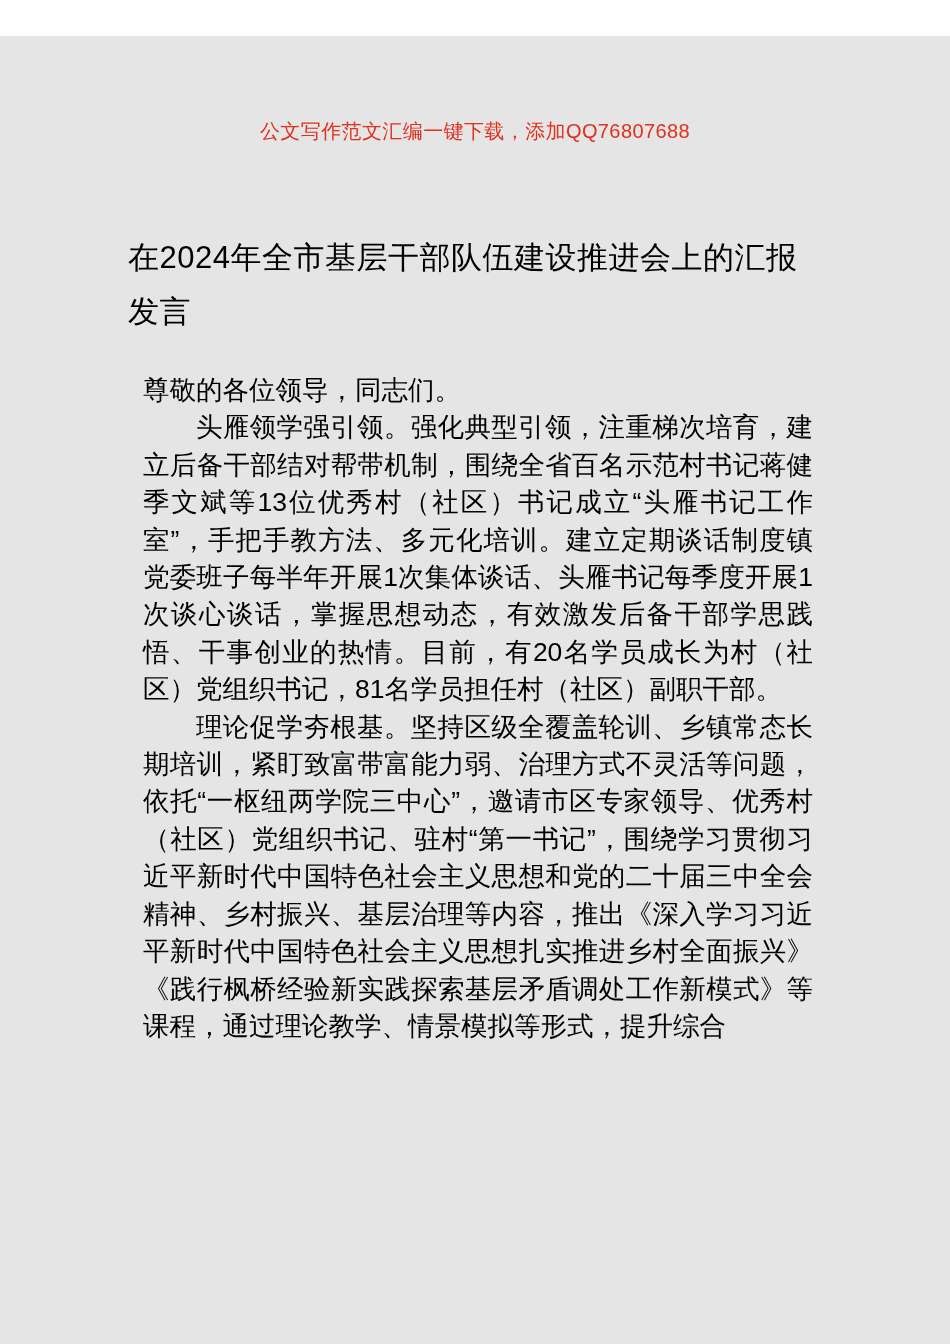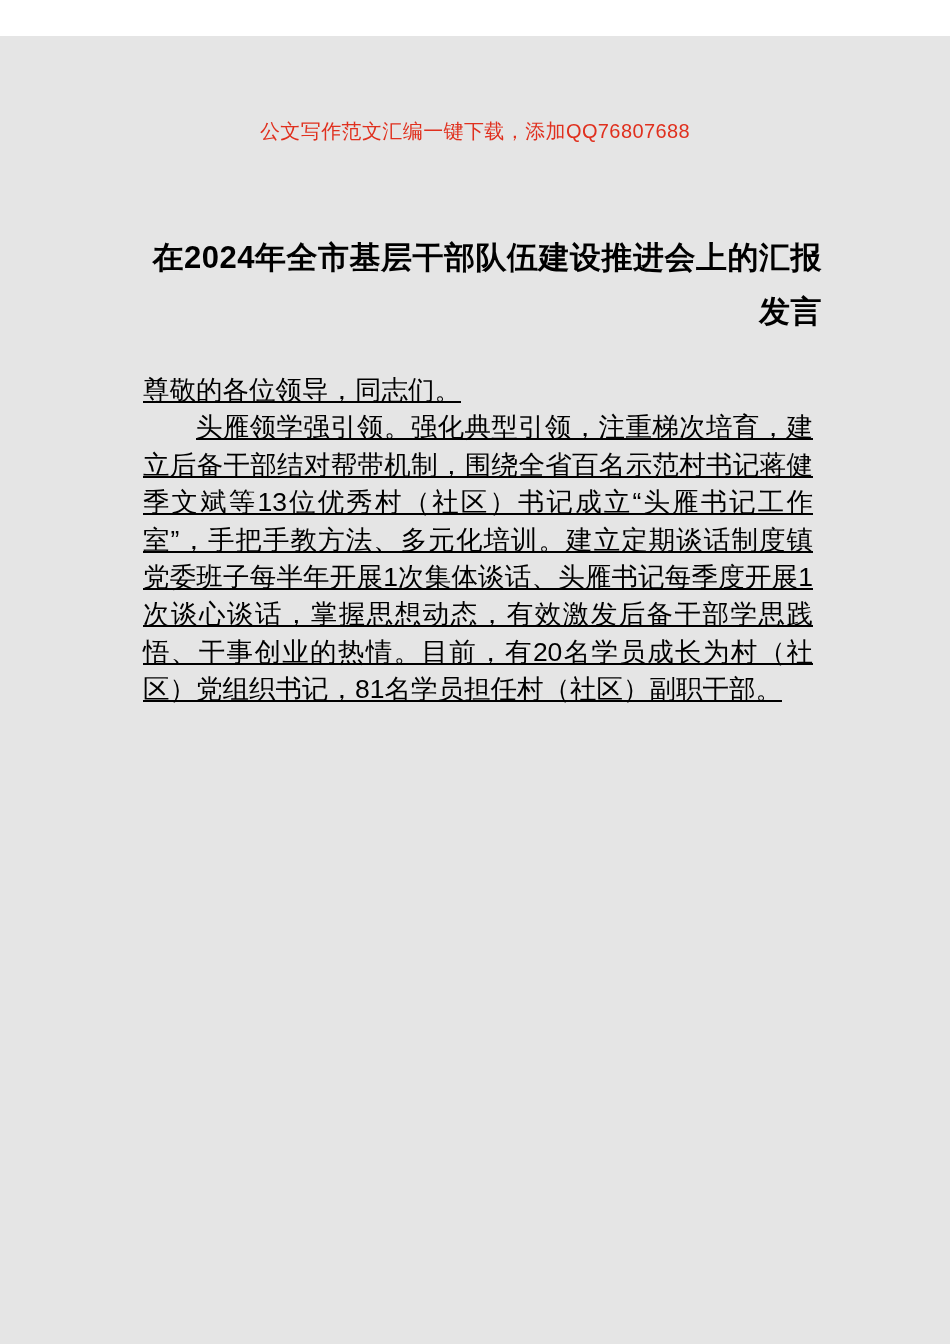--- a/index.html
+++ b/index.html
@@ -36,24 +36,24 @@
     font-weight: 400;
     white-space: nowrap;
   }
 
   
   .doc-title {
     position: absolute;
     top: 174px;
     left: 128px;
     width: 694px;
-    text-align: right;
+    text-align: left;
     font-size: 31px;
     line-height: 54px;
-    font-weight: 700;
+    font-weight: 400;
     color: #000000;
     letter-spacing: 0.5px;
   }
 
   
   .body-block {
     position: absolute;
     top: 336px;
     left: 143px;
     width: 670px;
@@ -62,34 +62,34 @@
   .para {
     margin: 0;
     font-size: 26.5px;
     line-height: 37.4px;
     color: #000000;
     text-align: justify;
     text-justify: inter-ideograph;
     letter-spacing: 0px;
     font-weight: 400;
     word-break: break-all;
-    text-decoration: underline;
   }
 
   .para.indent {
     text-indent: 2em;
   }
 </style>
 </head>
 <body>
 
 <div id="page">
 
   <div class="promo-banner">公文写作范文汇编一键下载，添加QQ76807688</div>
 
   <h1 class="doc-title">在2024年全市基层干部队伍建设推进会上的汇报发言</h1>
 
   <div class="body-block">
     <p class="para">尊敬的各位领导，同志们。</p>
     <p class="para indent">头雁领学强引领。强化典型引领，注重梯次培育，建立后备干部结对帮带机制，围绕全省百名示范村书记蒋健季文斌等13位优秀村（社区）书记成立“头雁书记工作室”，手把手教方法、多元化培训。建立定期谈话制度镇党委班子每半年开展1次集体谈话、头雁书记每季度开展1次谈心谈话，掌握思想动态，有效激发后备干部学思践悟、干事创业的热情。目前，有20名学员成长为村（社区）党组织书记，81名学员担任村（社区）副职干部。</p>
+    <p class="para indent">理论促学夯根基。坚持区级全覆盖轮训、乡镇常态长期培训，紧盯致富带富能力弱、治理方式不灵活等问题，依托“一枢纽两学院三中心”，邀请市区专家领导、优秀村（社区）党组织书记、驻村“第一书记”，围绕学习贯彻习近平新时代中国特色社会主义思想和党的二十届三中全会精神、乡村振兴、基层治理等内容，推出《深入学习习近平新时代中国特色社会主义思想扎实推进乡村全面振兴》《践行枫桥经验新实践探索基层矛盾调处工作新模式》等课程，通过理论教学、情景模拟等形式，提升综合</p>
   </div>
 
 </div>
 
 </body></html>

